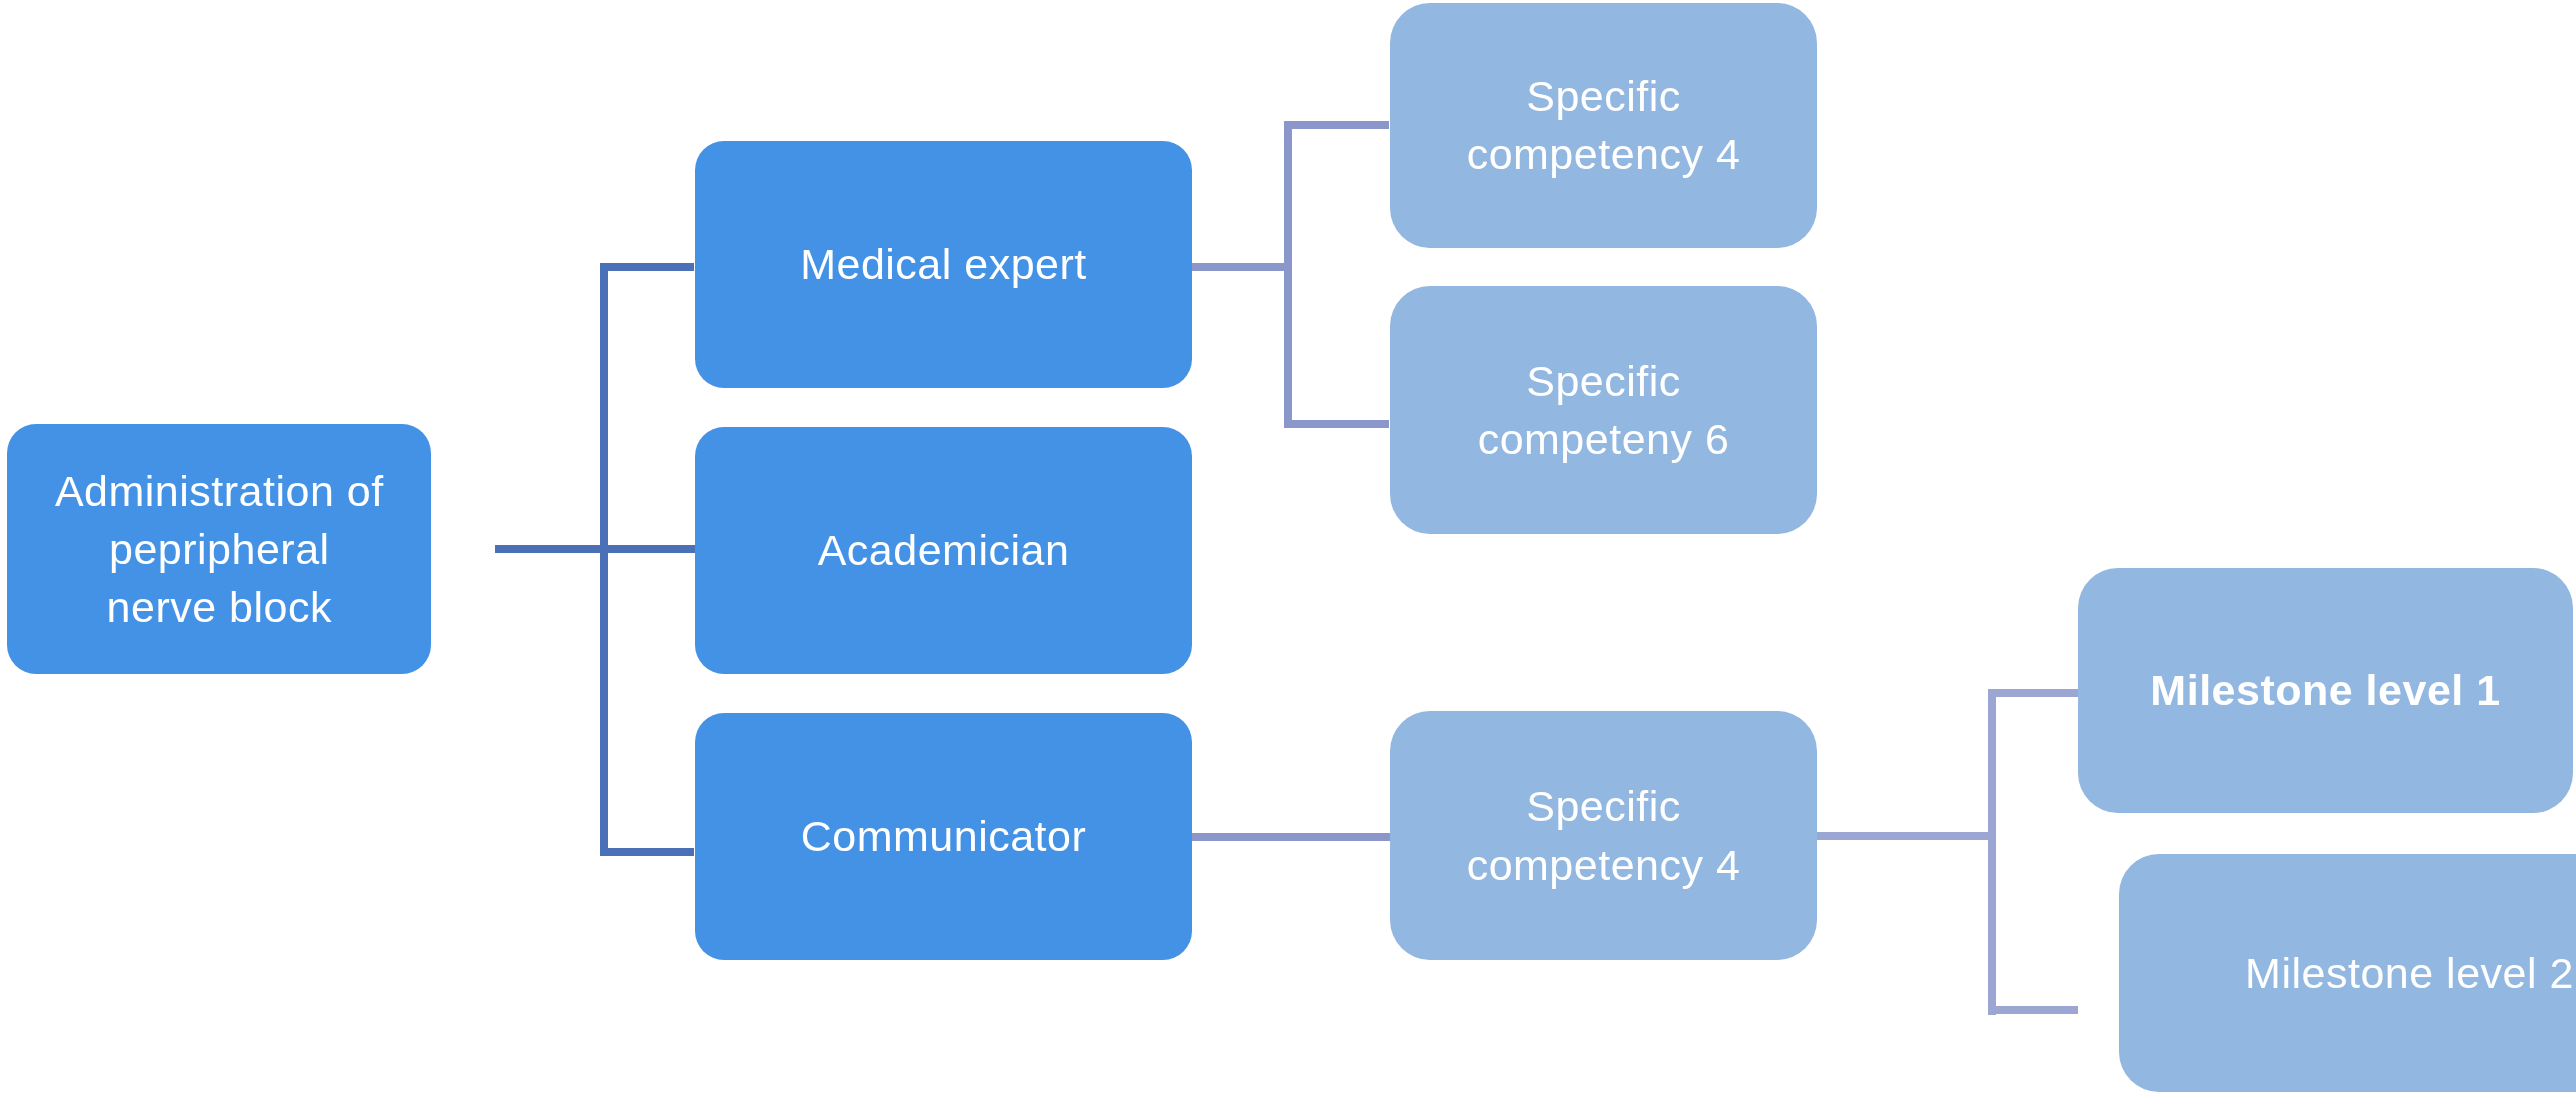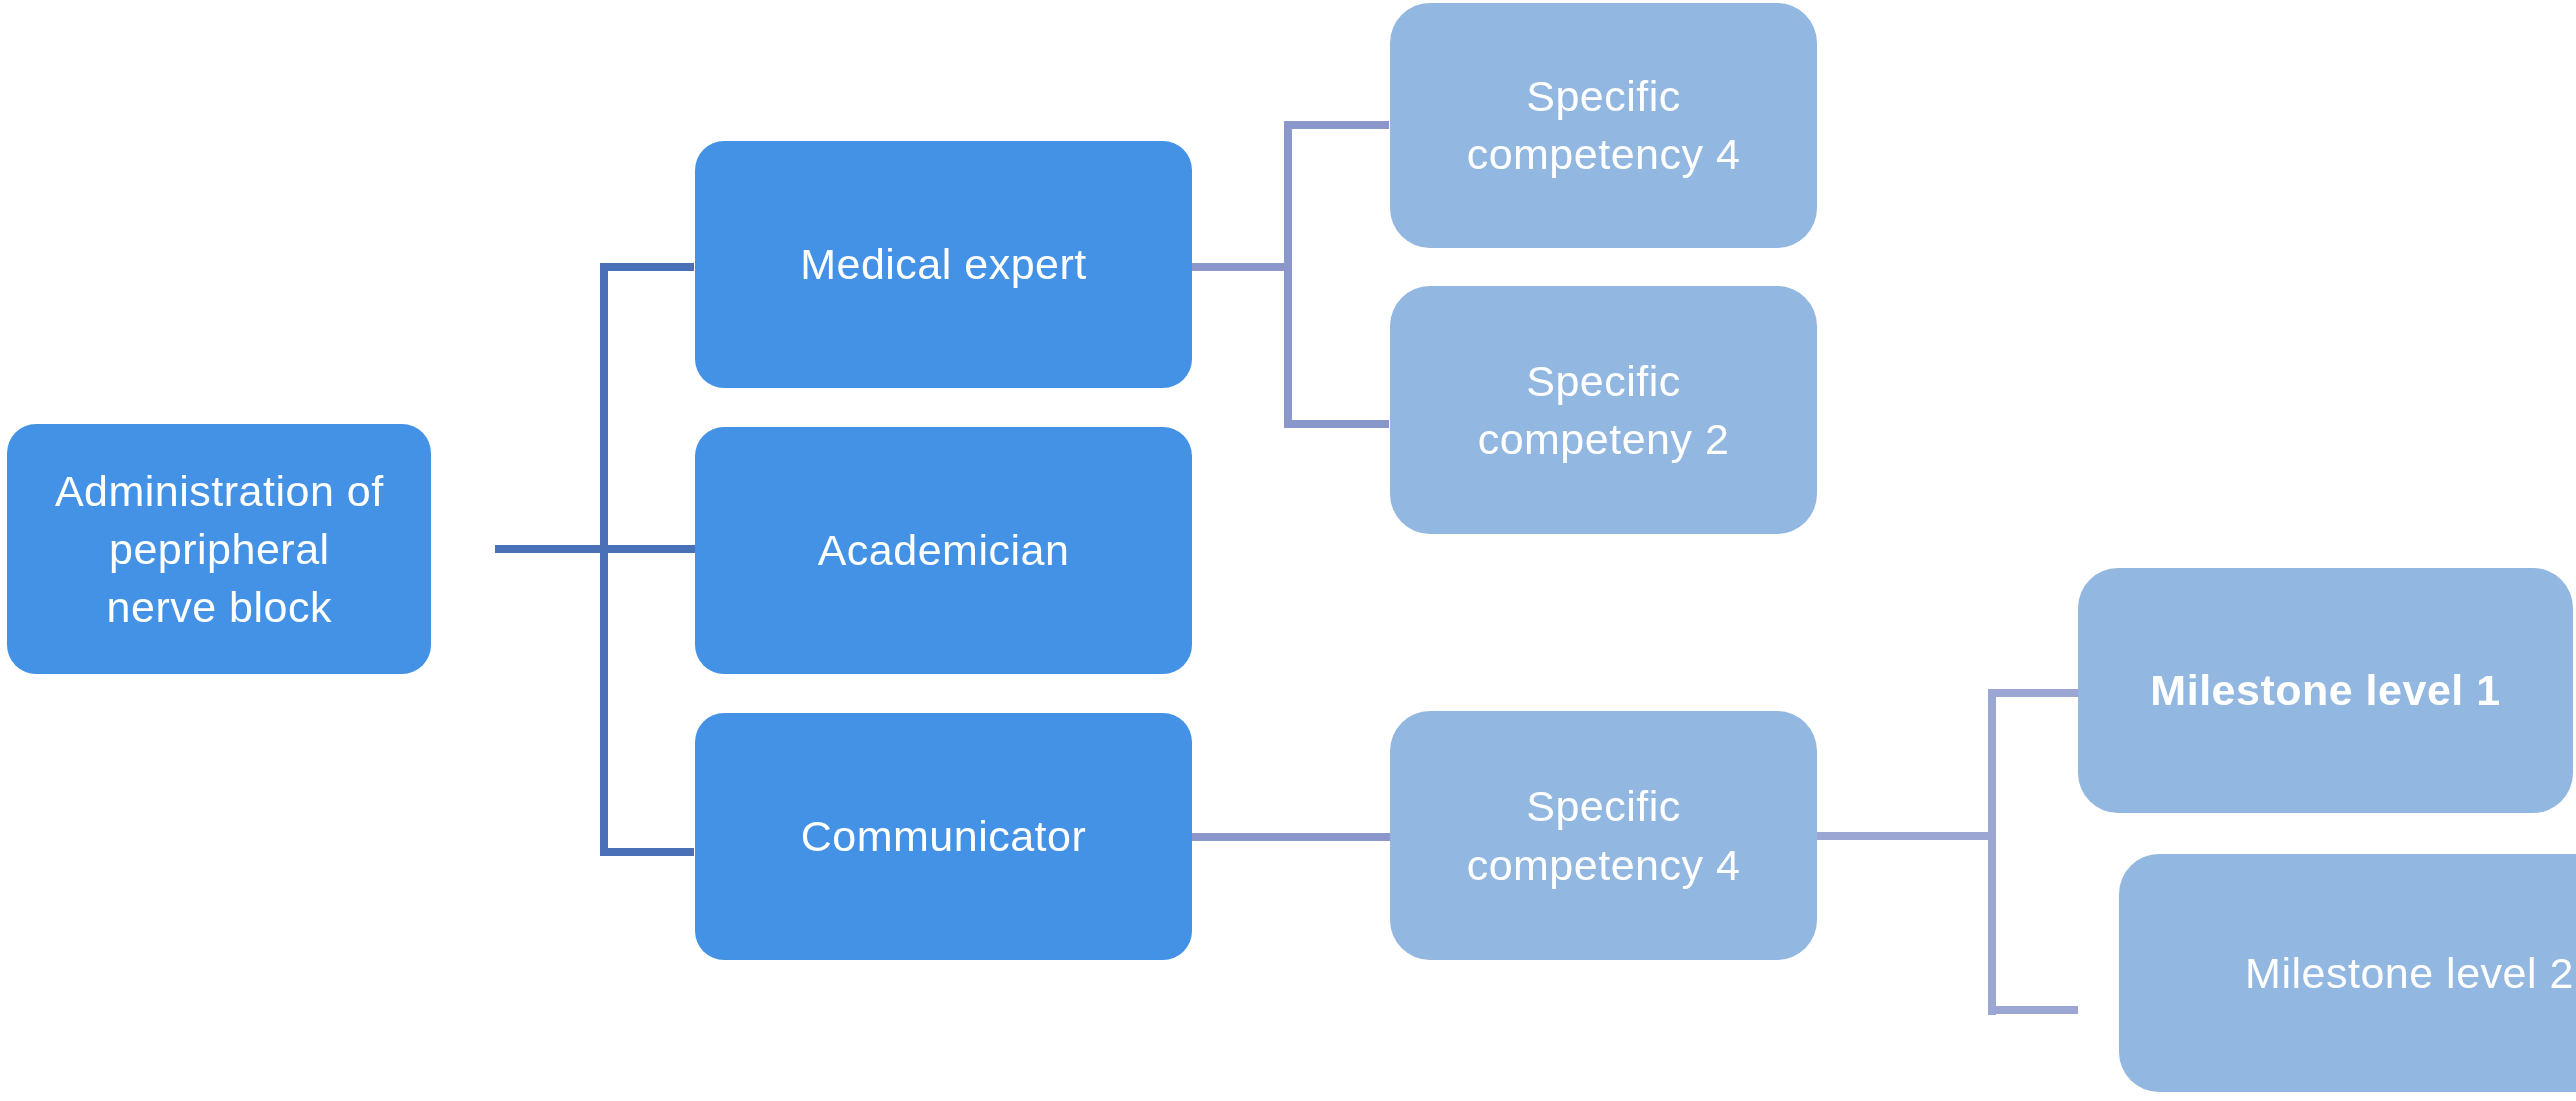--- a/index.html
+++ b/index.html
@@ -109,21 +109,21 @@
     <span class="ln">Academician</span>
   </div>
 
   <div class="node secondary n-sc1">
     <span class="ln">Specific</span>
     <span class="ln">competency 4</span>
   </div>
 
   <div class="node secondary n-sc4">
     <span class="ln">Specific</span>
-    <span class="ln">competeny 2</span>
+    <span class="ln">competeny 6</span>
   </div>
 
   <div class="node secondary n-sc5">
     <span class="ln">Specific</span>
     <span class="ln">competency 4</span>
   </div>
 
   <div class="node secondary n-ml1">
     <span class="ln">Milestone level 1</span>
   </div>

